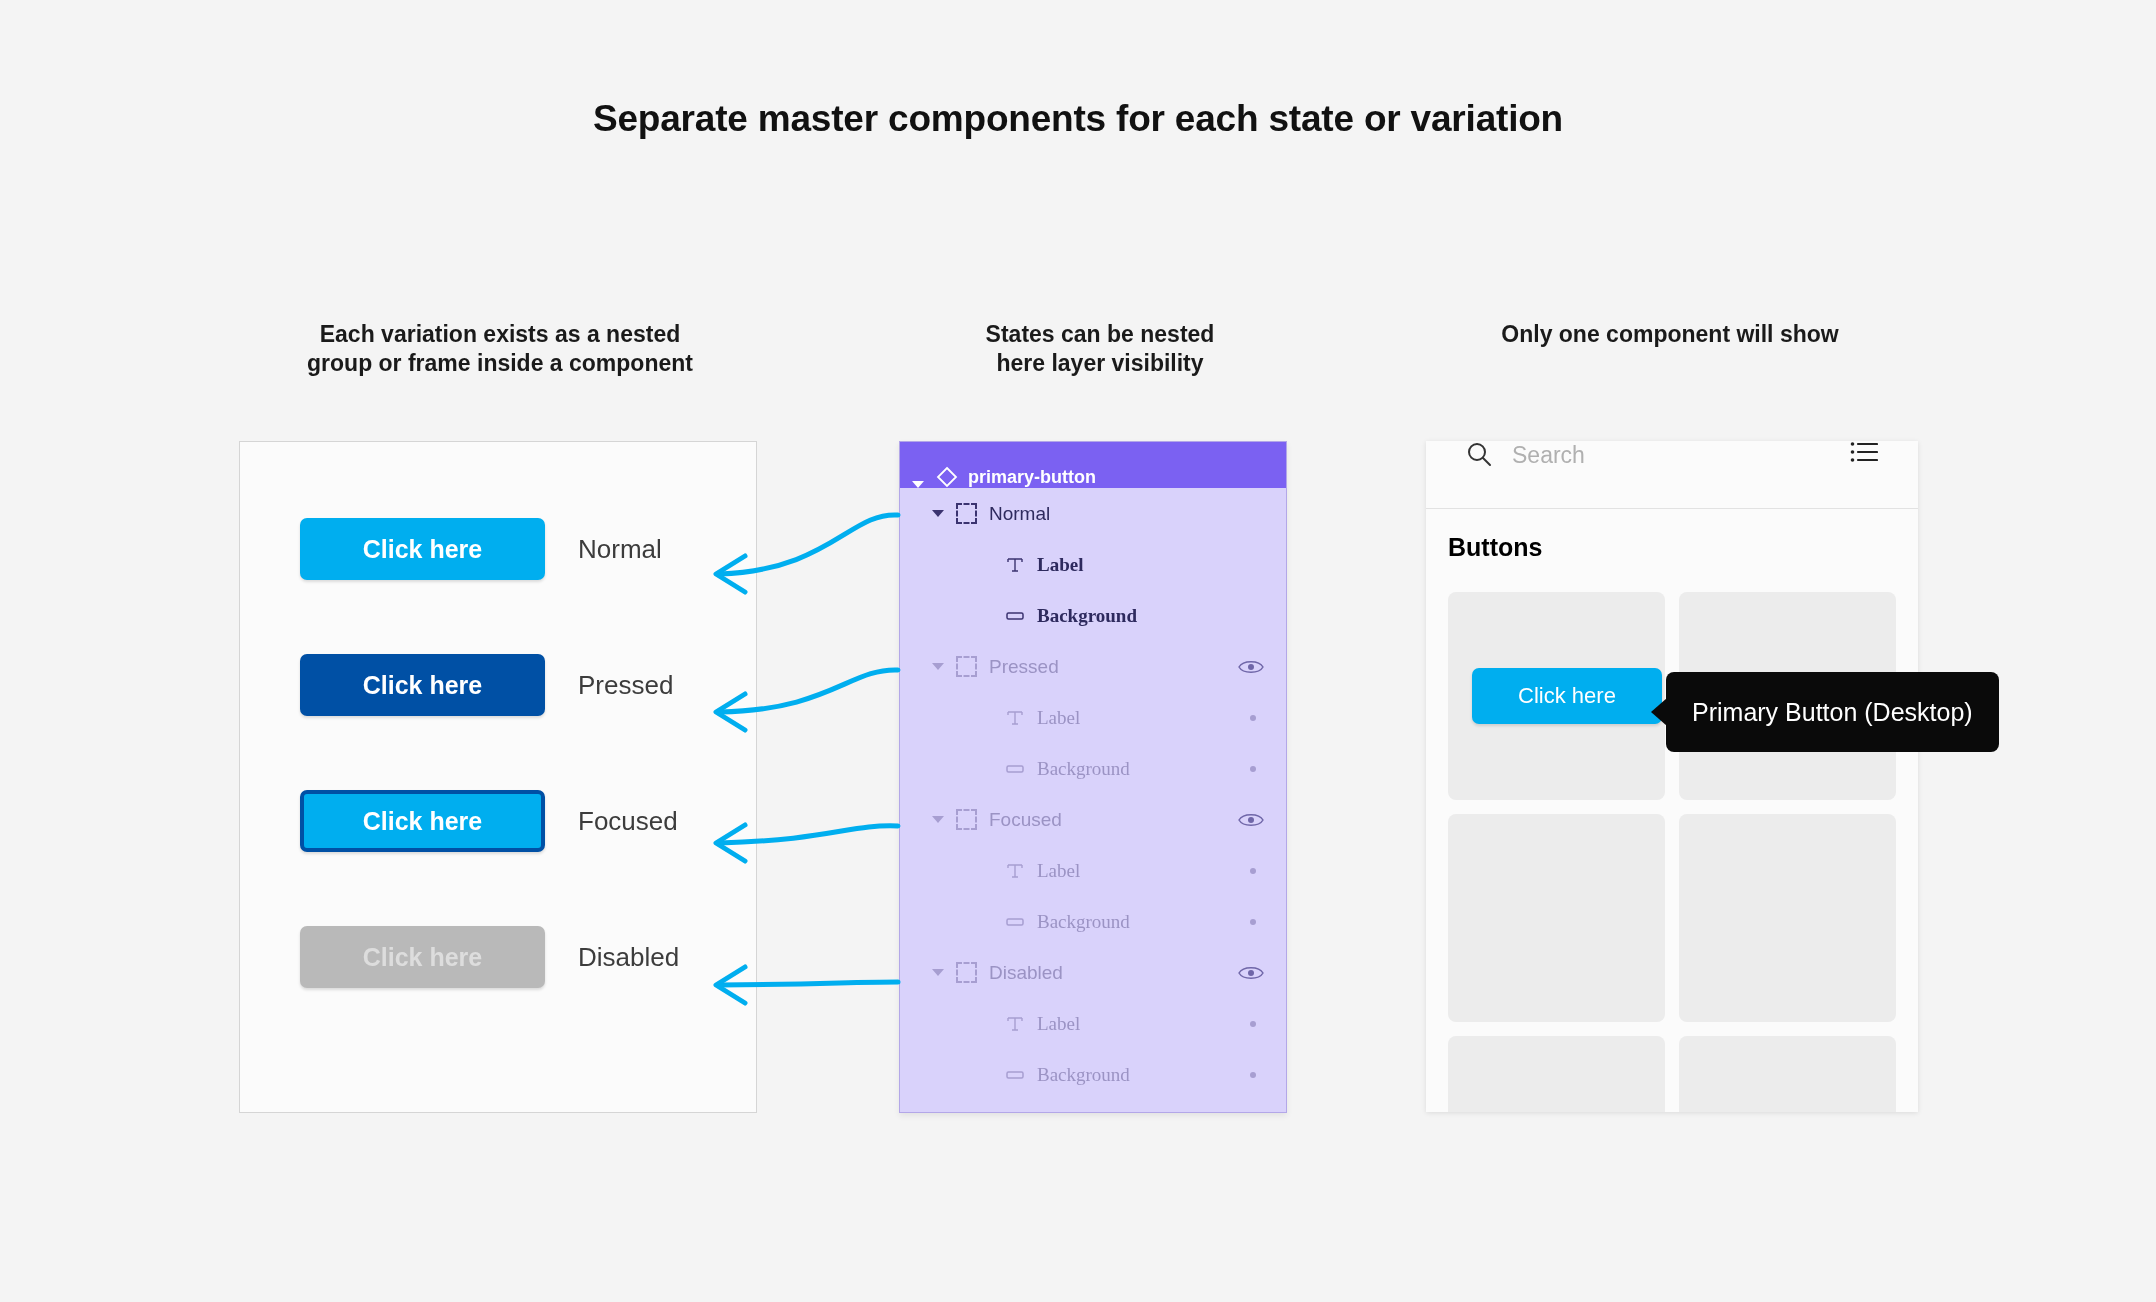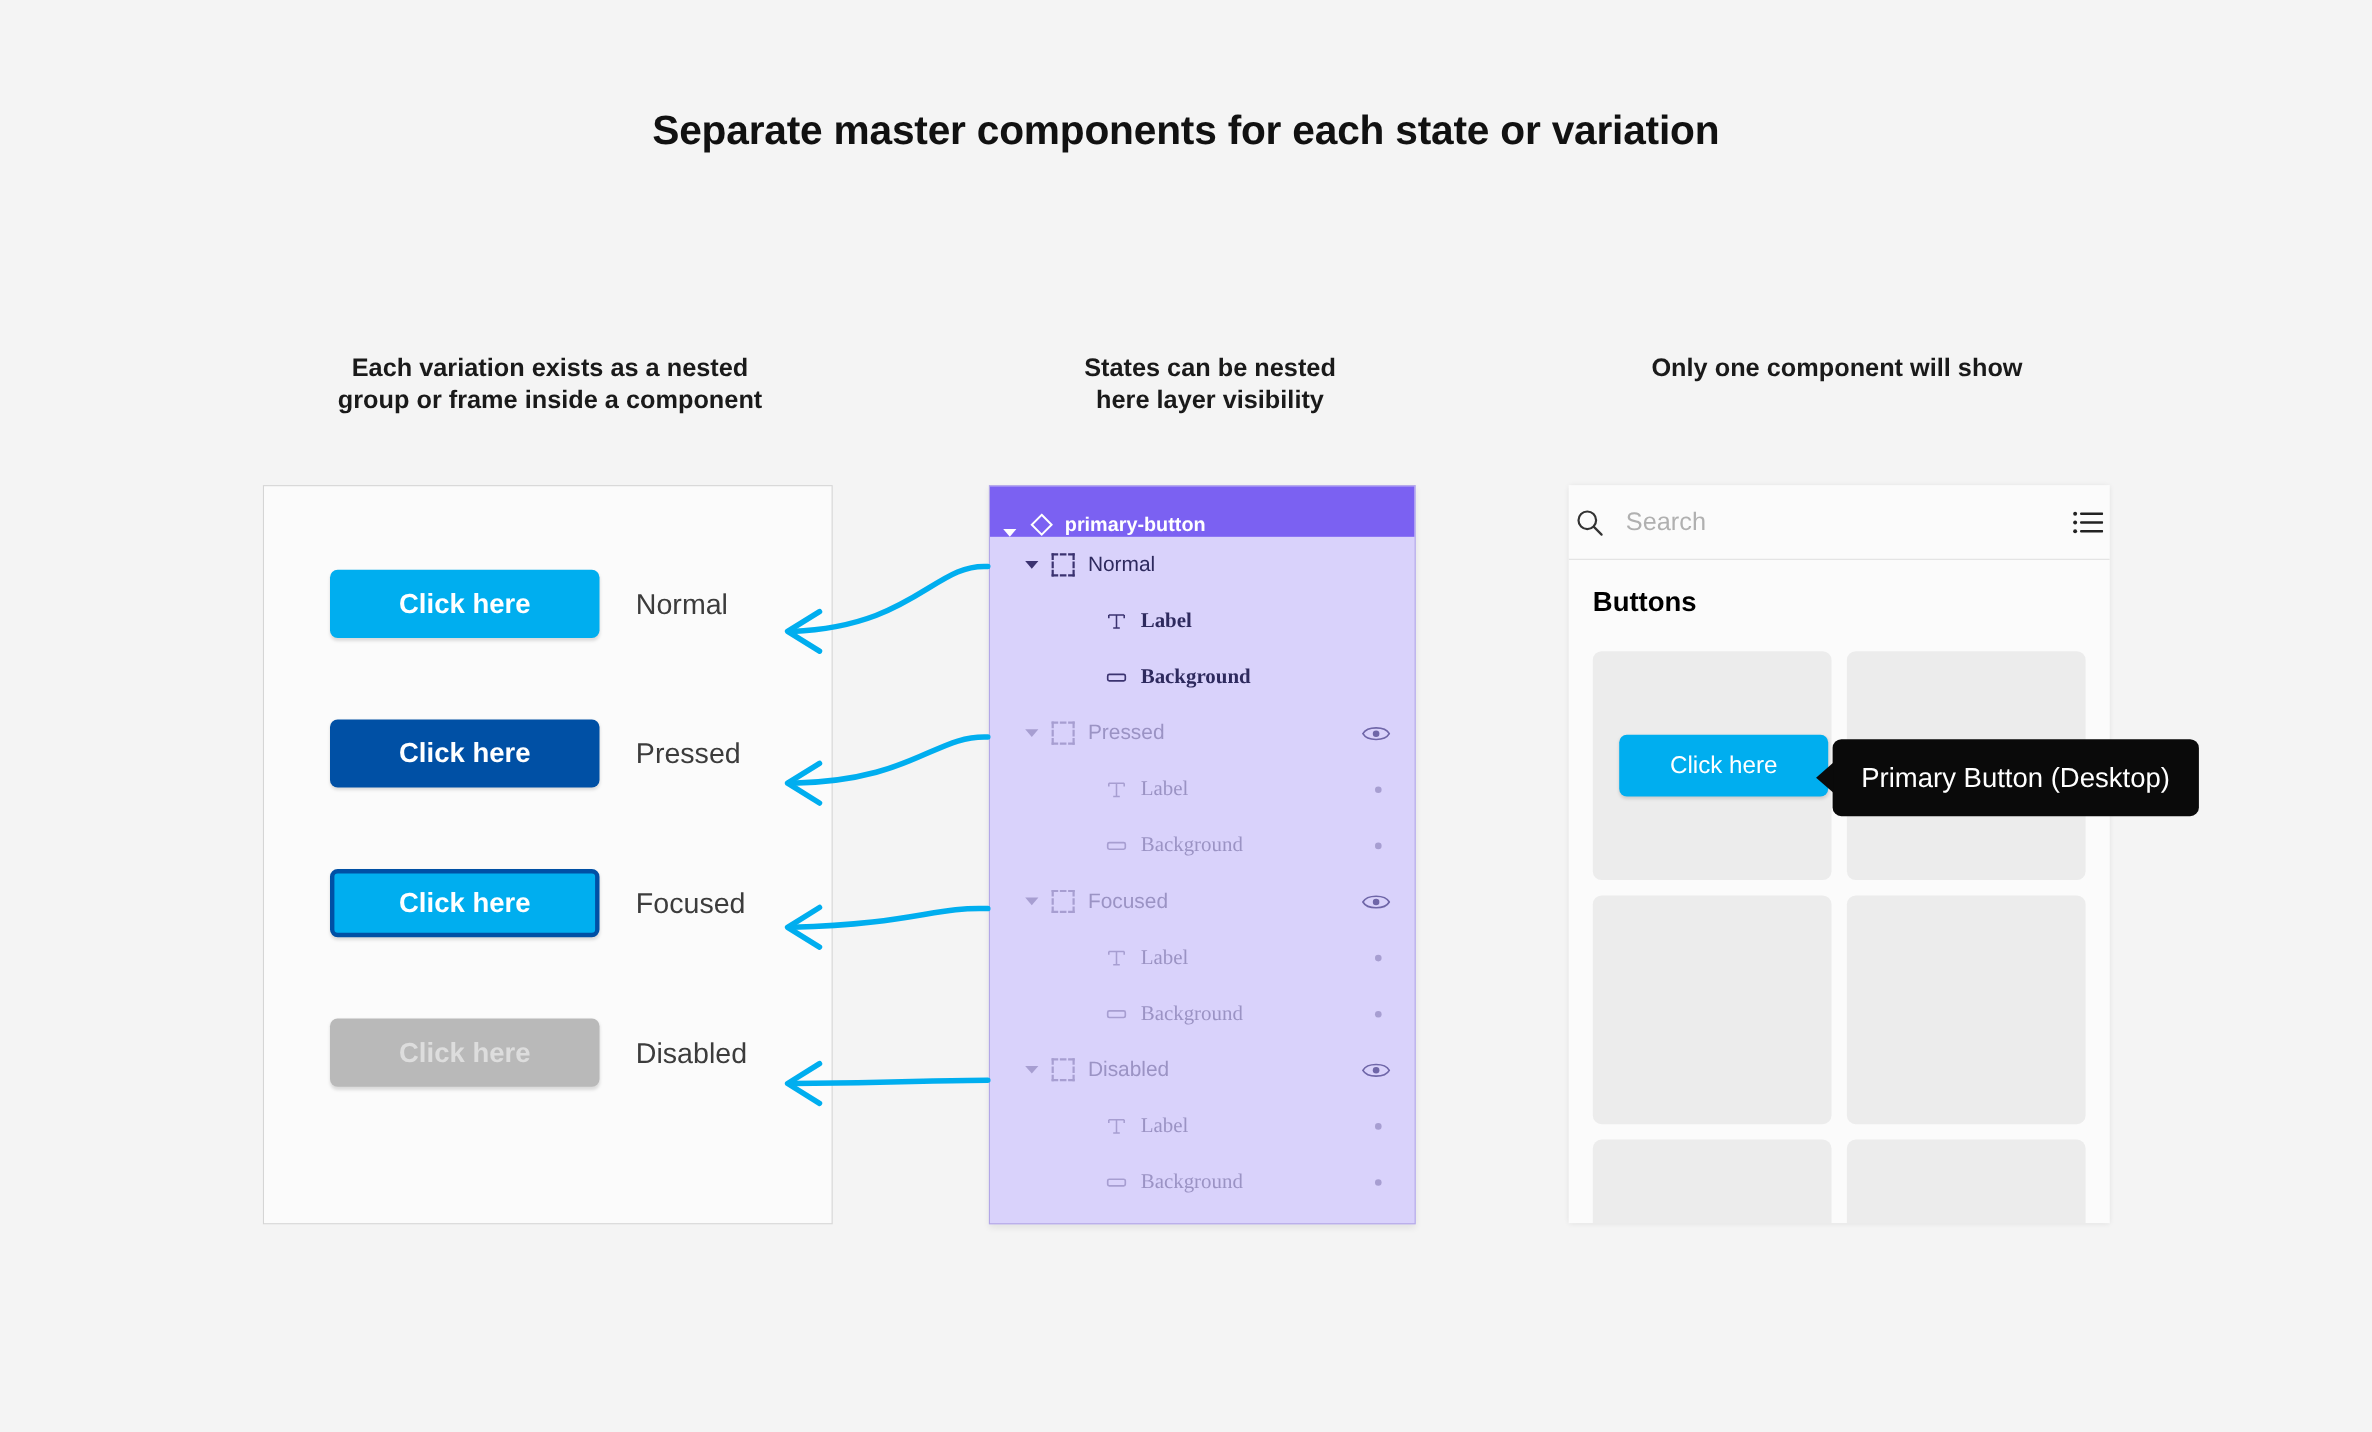--- a/index.html
+++ b/index.html
@@ -169,22 +169,22 @@
     width: 492px;
     height: 671px;
     background: #fbfbfb;
     box-sizing: border-box;
     overflow: hidden;
     box-shadow: 0 1px 5px rgba(0,0,0,0.10);
   }
   .search-bar {
     height: 68px;
     display: flex;
-    align-items: center;
-    padding: 0 6px;
+    align-items: flex-start;
+    padding: 0 40px;
     border-bottom: 1.5px solid #e2e2e2;
     box-sizing: border-box;
   }
   .search-input {
     flex: 1;
     border: none;
     outline: none;
     background: transparent;
     font-family: "Liberation Sans", sans-serif;
     font-size: 23px;
@@ -226,21 +226,21 @@
     justify-content: center;
     box-shadow: 0 2px 3px rgba(0,0,0,0.13);
     cursor: pointer;
   }
 
   
   #tooltip {
     position: absolute;
     left: 1666px;
     top: 672px;
-    height: 70px;
+    height: 80px;
     background: #0a0a0a;
     border-radius: 8px;
     color: #ffffff;
     font-size: 25px;
     display: flex;
     align-items: center;
     padding: 0 26px;
     white-space: nowrap;
     z-index: 30;
   }

